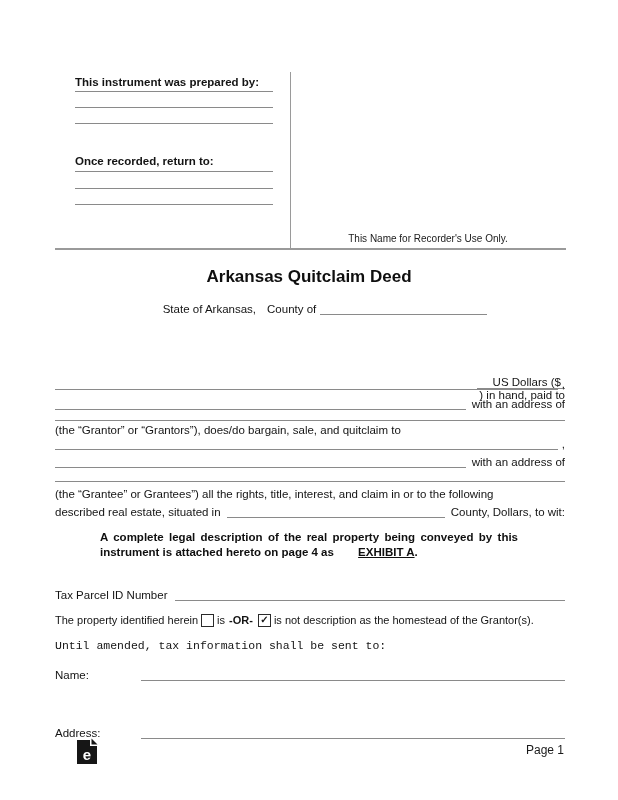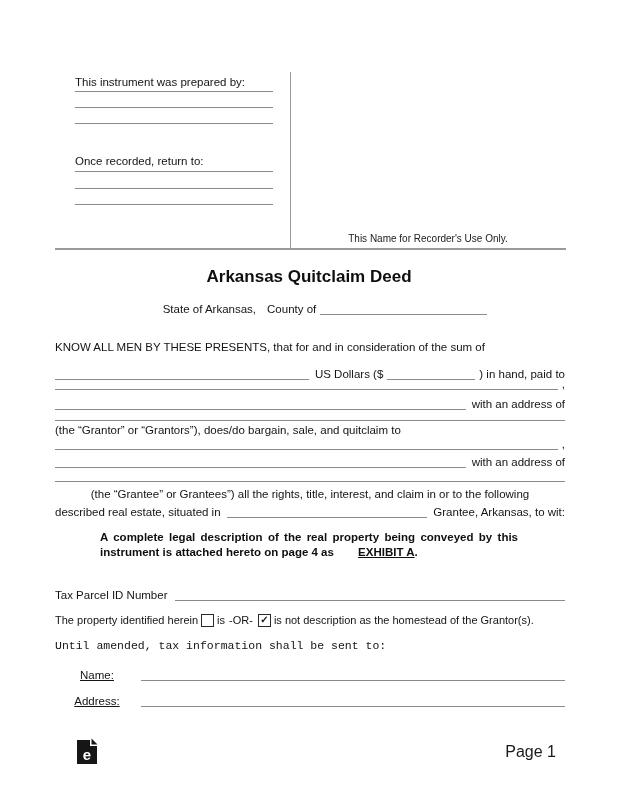--- a/index.html
+++ b/index.html
@@ -7,21 +7,21 @@
   .page {
     position:relative;
     width:618px; height:800px;
     background:#ffffff;
     font-family:"Liberation Sans", sans-serif;
     font-size:11.5px;
     color:#141414;
     overflow:hidden;
   }
   .abs { position:absolute; }
-  .b { font-weight:normal; }
+  .b { font-weight:bold; }
   .uline {
     position:absolute; height:0;
     border-bottom:1.4px solid #8a8a8a;
   }
   .row {
     position:absolute; left:55px; width:510px; height:15px;
     display:flex; align-items:flex-end;
   }
   .row .bl {
     flex:1; height:14px;
@@ -54,27 +54,27 @@
     display:inline-flex; width:13px; height:13px;
     border:1.5px solid #2a2a2a; background:#fff;
     align-items:center; justify-content:center;
     font-size:10px; font-weight:bold; line-height:1;
     margin:0 3px;
   }
   .lblrow {
     position:absolute; left:55px; width:510px; height:15px;
     display:flex; align-items:flex-end;
   }
-  .lblrow .lab { width:84px; text-align:center;text-decoration:underline; }
+  .lblrow .lab { width:84px; text-align:left; }
   .lblrow .bl { flex:1; height:14px; border-bottom:1.4px solid #8a8a8a; margin-left:2px; }
   .recnote {
     position:absolute; left:292px; top:233px; width:272px;
     text-align:center; font-size:10px; color:#1a1a1a;
   }
-  .pagenum { position:absolute; right:62px; top:743px; font-size:16px; color:#1a1a1a; }
+  .pagenum { position:absolute; right:54px; top:743px; font-size:12px; color:#1a1a1a; }
   .ml4 { margin-left:4px; } .ml6 { margin-left:6px; } .mr4 { margin-right:4px; }
 </style>
 </head>
 <body>
 
 <div class="page">
 
   <div class="abs b" style="left:75px; top:76px;">This instrument was prepared by:</div>
   <div class="uline" style="left:75px; top:91px;  width:198px;"></div>
   <div class="uline" style="left:75px; top:107px; width:198px;"></div>
@@ -90,25 +90,22 @@
   <div class="abs" style="left:55px; top:248px; width:511px; border-bottom:2px solid #9a9a9a;"></div>
 
   <div class="title">Arkansas Quitclaim Deed</div>
 
   <div class="juris">
     <span>State of Arkansas,</span>
     <span style="margin-left:11px;">County of</span>
     <span class="blw ml4" style="width:167px; height:14px; border-bottom:1.4px solid #8a8a8a; display:inline-block;"></span>
   </div>
 
-  <div class="txt" style="top:341px;">
-    <span class="b">KNOW ALL MEN BY THESE PRESENTS</span><span>, that for and in consideration of the sum of</span>
-  </div>
 
-  <div class="row" style="top:365px;">
+  <div class="row" style="top:375px;flex-direction:column;">
     <div class="bl"></div>
     <span class="ml6 mr4">US Dollars ($</span>
     <div class="blw" style="width:88px;"></div>
     <span class="ml4">) in hand, paid to</span>
   </div>
 
   <div class="row" style="top:375px;">
     <div class="bl"></div>
     <span class="ml4">,</span>
   </div>
@@ -127,26 +124,26 @@
     <span class="ml4">,</span>
   </div>
 
   <div class="row" style="top:453px;">
     <div class="bl"></div>
     <span class="ml6">with an address of</span>
   </div>
 
   <div class="uline" style="left:55px; top:481px; width:510px;"></div>
 
-  <div class="txt" style="top:488px;text-align:center;">(the “Grantee” or Grantees”) all the rights, title, interest, and claim in or to the following</div>
+  <div class="txt" style="top:488px;">(the “Grantee” or Grantees”) all the rights, title, interest, and claim in or to the following</div>
 
   <div class="row" style="top:503px;text-align:right;">
     <span>described real estate, situated in</span>
     <div class="bl ml6 mr4" style="margin-right:6px;"></div>
-    <span>Grantee, Arkansas, to wit:</span>
+    <span>County, Dollars, to wit:</span>
   </div>
 
   <div class="legal">
     <div class="l1">A complete legal description of the real property being conveyed by this</div>
     <div class="l2"><span>instrument is attached hereto on page 4 as</span>
       <span class="uex">EXHIBIT A</span><span>.</span>
     </div>
   </div>
 
   <div class="row" style="top:586px;">
@@ -165,21 +162,21 @@
     <span>is not description as the homestead of the Grantor(s).</span>
   </div>
 
   <div class="txt" style="top:639px;font-family:Liberation Mono, monospace;">Until amended, tax information shall be sent to:</div>
 
   <div class="lblrow" style="top:666px;">
     <span class="lab">Name:</span>
     <div class="bl"></div>
   </div>
 
-  <div class="lblrow" style="top:692px;">
+  <div class="lblrow" style="top:724px;">
     <span class="lab">Address:</span>
     <div class="bl"></div>
   </div>
 
   <div class="abs" style="left:76px; top:738px;">
     <svg width="22" height="27" viewBox="0 0 22 27">
       <path d="M1 2 L14 2 L14 8 L21 8 L21 26 L1 26 Z" fill="#161616"></path>
       <path d="M15.5 0.5 L21.5 6.5 L15.5 6.5 Z" fill="#161616"></path>
       <text x="11" y="21.5" text-anchor="middle" font-family="Liberation Sans, sans-serif" font-size="15" font-weight="bold" fill="#ffffff">e</text>
     </svg>

